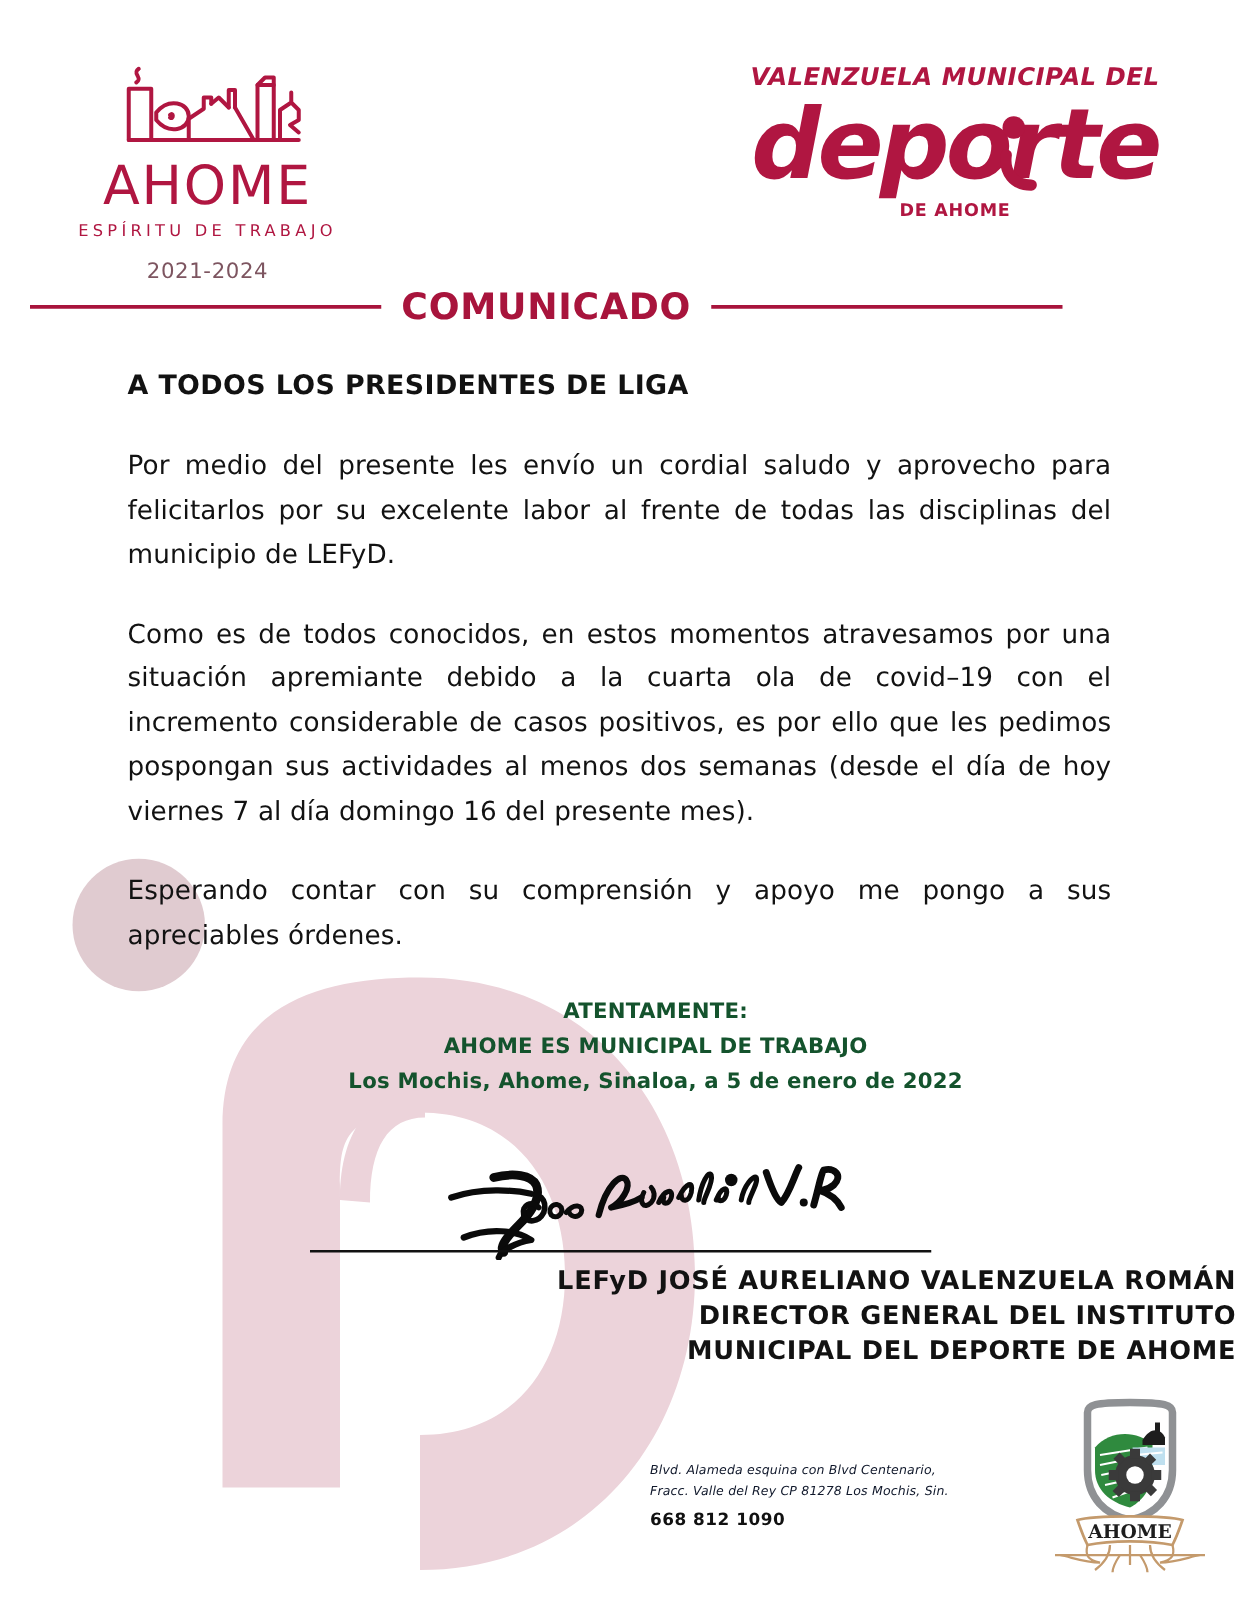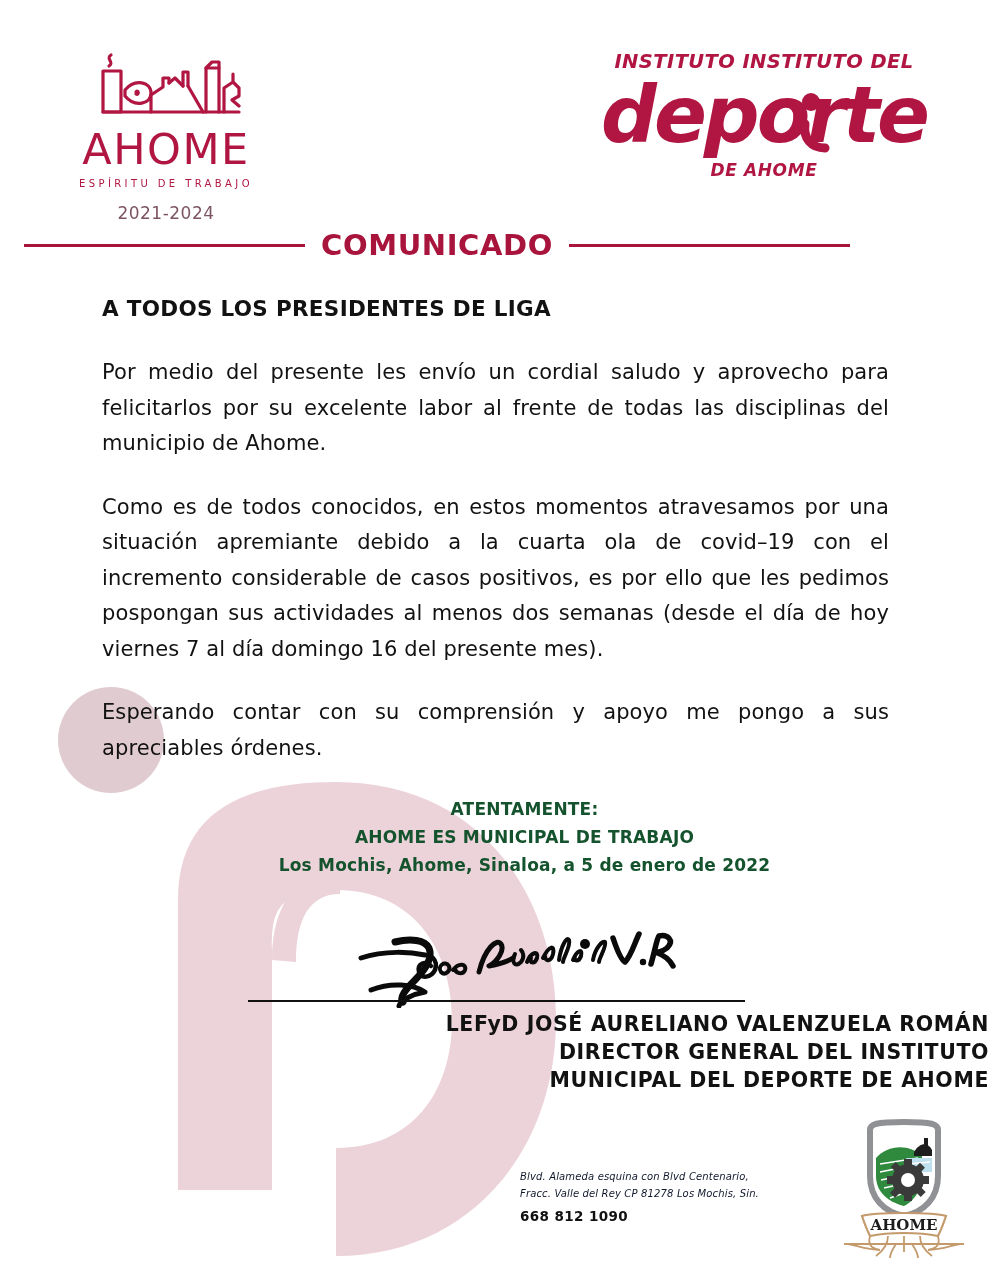--- a/index.html
+++ b/index.html
@@ -41,21 +41,21 @@
   .logo-ahome .wordmark {
     font-family: "DejaVu Sans", "Liberation Sans", sans-serif;
     font-size: 43px;
     letter-spacing: 1.5px;
     color: #b01641;
     line-height: 1;
     margin-top: 2px;
     font-weight: 400;
   }
   .logo-ahome .tagline {
-    font-size: 10px;
+    font-size: 13px;
     letter-spacing: 3.4px;
     color: #b01641;
     margin-top: 7px;
     font-weight: 400;
   }
   .logo-ahome .years {
     font-size: 17px;
     letter-spacing: 0.5px;
     color: #7d5560;
     margin-top: 14px;
@@ -76,23 +76,22 @@
     font-style: italic;
     letter-spacing: 0.4px;
     color: #b01641;
     line-height: 1;
   }
   .logo-deporte .main-word {
     position: relative;
     height: 92px;
   }
   .logo-deporte .bottom-line {
-    font-size: 17px;
-    font-weight: bold;
-    font-style: italic;
+    font-size: 14px;
+    font-weight: bold;
     letter-spacing: 0.6px;
     color: #b01641;
     line-height: 1;
     margin-top: -2px;
   }
 
   
   .title-row {
     position: absolute;
     left: 0;
@@ -284,41 +283,41 @@
       <path d="M 133 64 L 133 40 L 142 34 L 142 26 M 142 34 L 148 40 L 148 48 L 141 52 L 148 58"></path>
 
       <path d="M 12 64 L 148 64" stroke-width="3.2"></path>
     </svg>
     <div class="wordmark">AHOME</div>
     <div class="tagline">ESPÍRITU DE TRABAJO</div>
     <div class="years">2021-2024</div>
   </div>
 
   <div class="logo-deporte">
-    <div class="top-line">INSTITUTO INSTITUTO DEL</div>
+    <div class="top-line">VALENZUELA MUNICIPAL DEL</div>
     <div class="main-word">
       <svg width="330" height="92" viewBox="0 0 330 92" xmlns="http://www.w3.org/2000/svg">
         <text x="165" y="70" text-anchor="middle" font-family="'DejaVu Sans','Liberation Sans',sans-serif" font-size="78" font-weight="bold" font-style="italic" fill="#b01641" letter-spacing="-3">deporte</text>
 
         <circle cx="212" cy="30" r="9" fill="#b01641"></circle>
         <path d="M 206 52 C 204 66, 212 76, 226 76" stroke="#b01641" stroke-width="9" fill="none" stroke-linecap="round"></path>
       </svg>
     </div>
     <div class="bottom-line">DE AHOME</div>
   </div>
 
   <div class="title-row">
     <div class="rule left"></div>
     <div class="title-text">COMUNICADO</div>
     <div class="rule right"></div>
   </div>
 
   <div class="letter">
     <p class="salutation">A TODOS LOS PRESIDENTES DE LIGA</p>
-    <p class="para">Por medio del presente les envío un cordial saludo y aprovecho para felicitarlos por su excelente labor al frente de todas las disciplinas del municipio de Ahome.</p>
+    <p class="para">Por medio del presente les envío un cordial saludo y aprovecho para felicitarlos por su excelente labor al frente de todas las disciplinas del municipio de LEFyD.</p>
     <p class="para">Como es de todos conocidos, en estos momentos atravesamos por una situación apremiante debido a la cuarta ola de covid–19 con el incremento considerable de casos positivos, es por ello que les pedimos pospongan sus actividades al menos dos semanas (desde el día de hoy viernes 7 al día domingo 16 del presente mes).</p>
     <p class="para last">Esperando contar con su comprensión y apoyo me pongo a sus apreciables órdenes.</p>
   </div>
 
   <div class="closing">
     <div>ATENTAMENTE:</div>
     <div>AHOME ES MUNICIPAL DE TRABAJO</div>
     <div>Los Mochis, Ahome, Sinaloa, a 5 de enero de 2022</div>
   </div>
 

